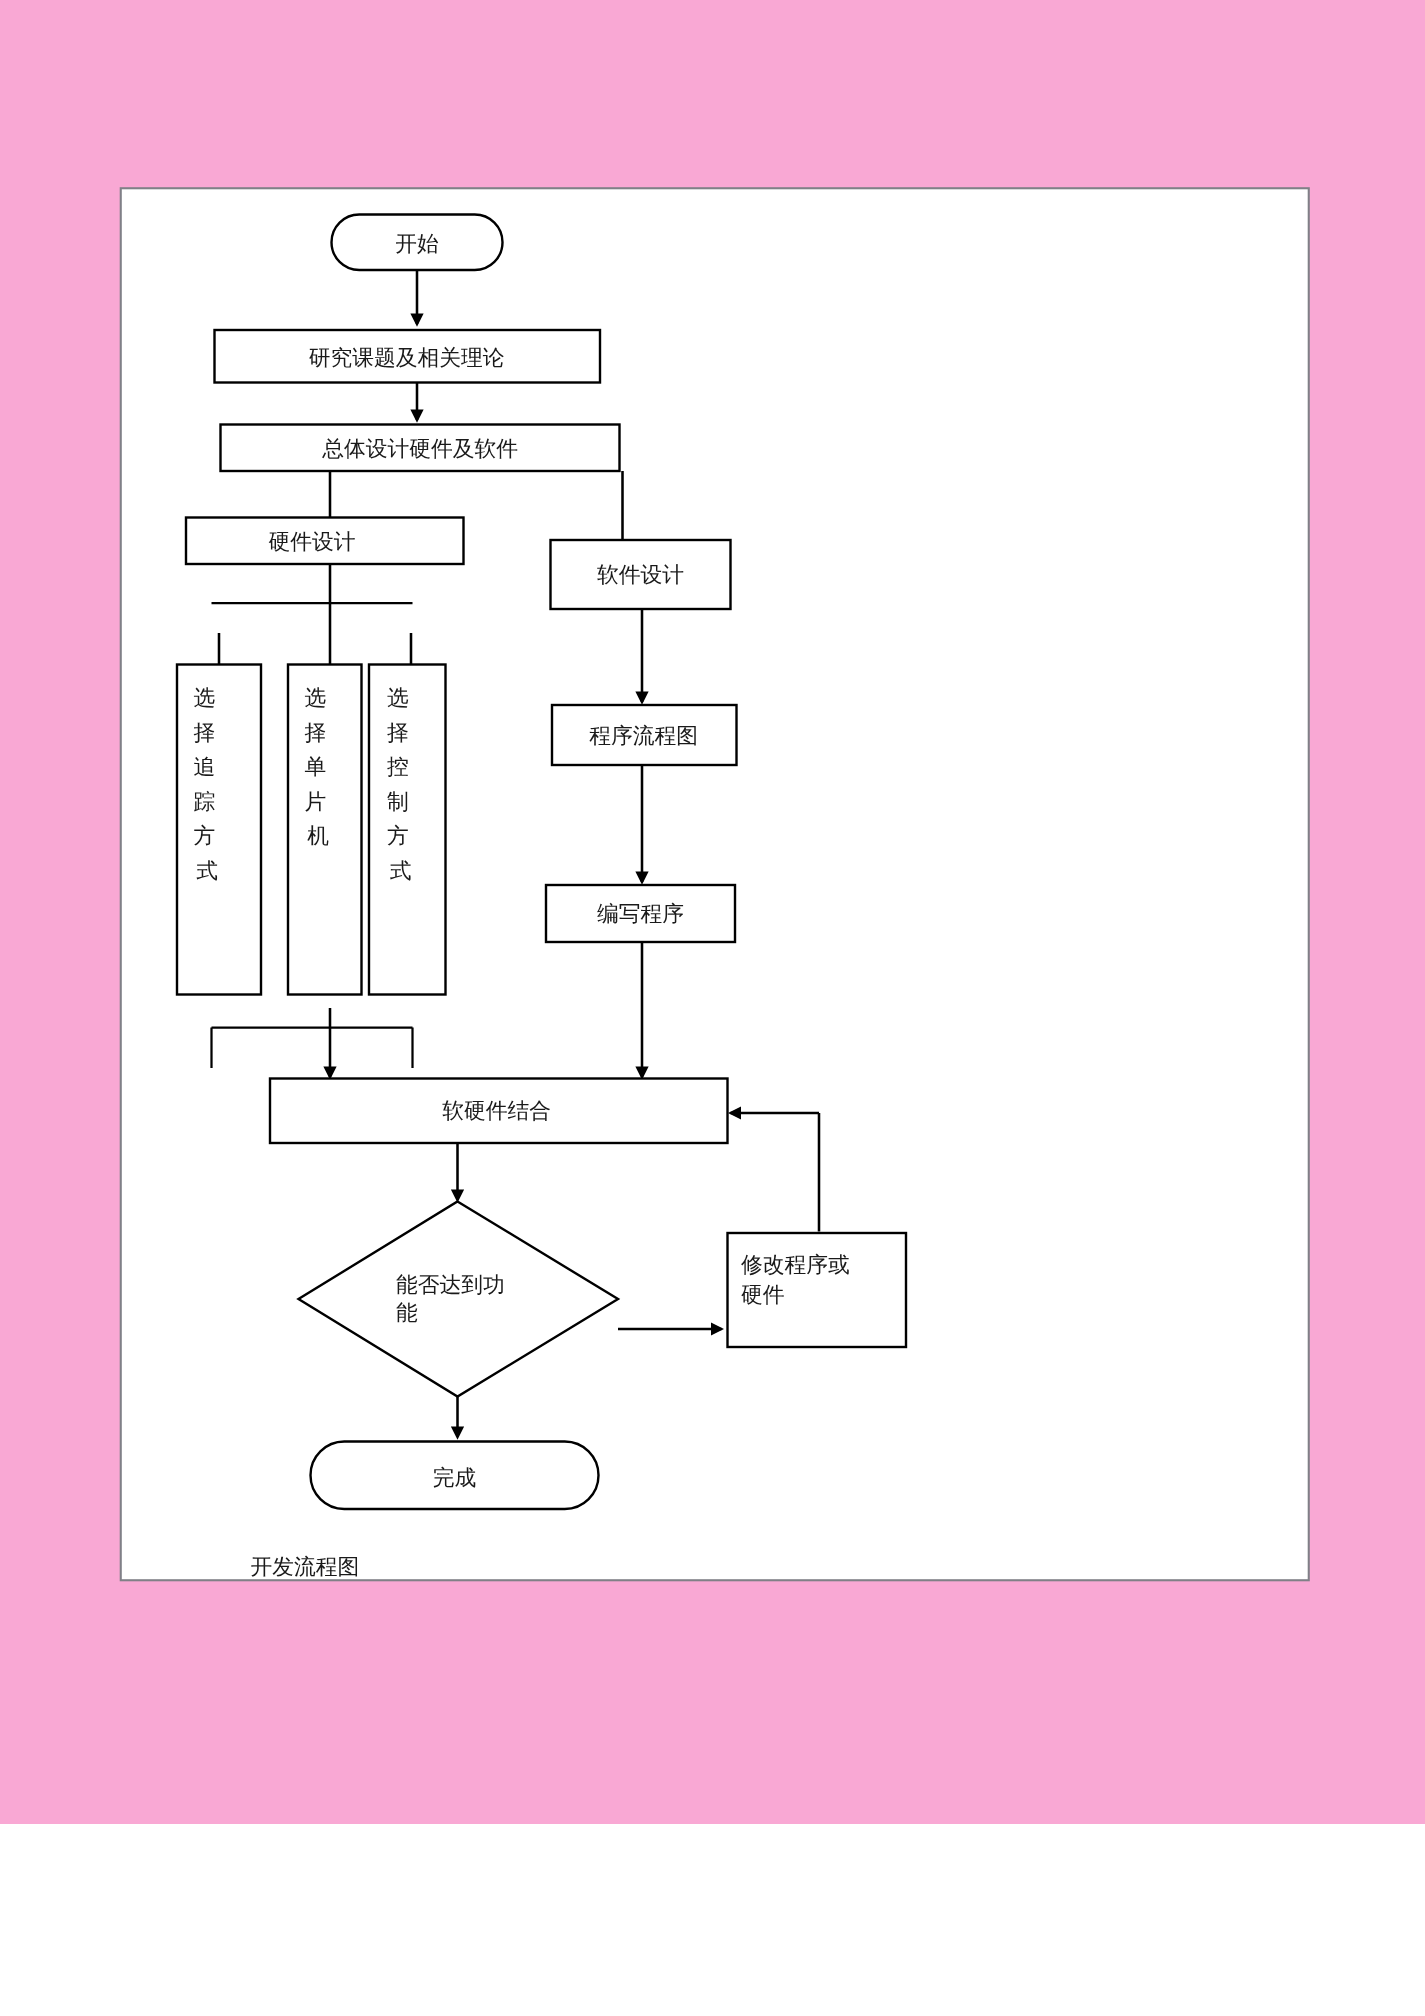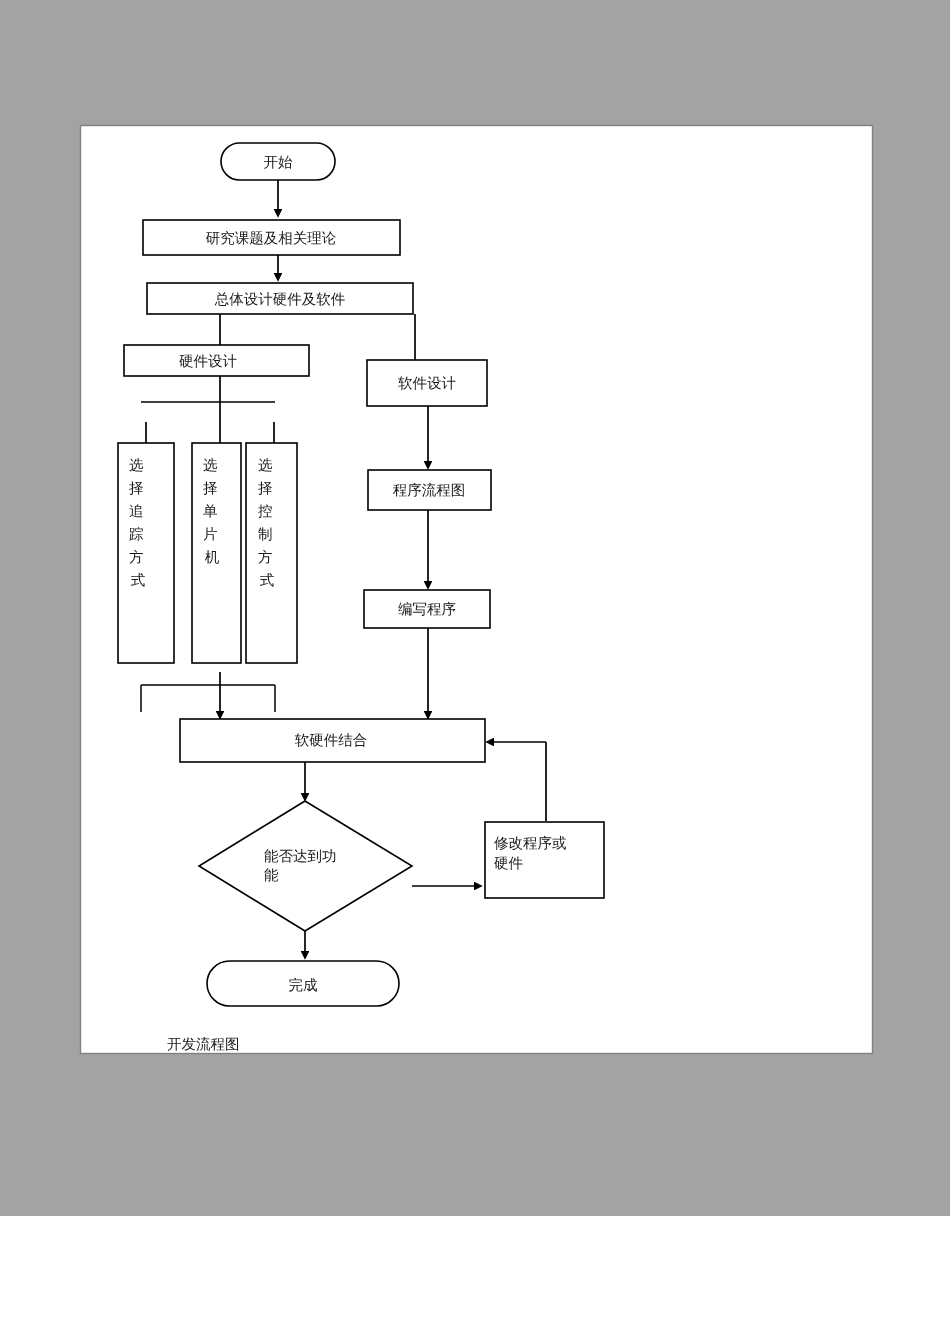--- a/index.html
+++ b/index.html
@@ -10,21 +10,21 @@
   body {
     width: 950px;
     height: 1344px;
     font-family: "Liberation Serif", "DejaVu Serif", serif;
     overflow: hidden;
   }
   #page {
     position: relative;
     width: 950px;
     height: 1216px;
-    background: #a3a3a3;
+    background: #f9a8d4;
   }
   #flow-svg {
     position: absolute;
     left: 0;
     top: 0;
   }
   .node-shape {
     fill: #ffffff;
     stroke: #000000;
     stroke-width: 1.6;

